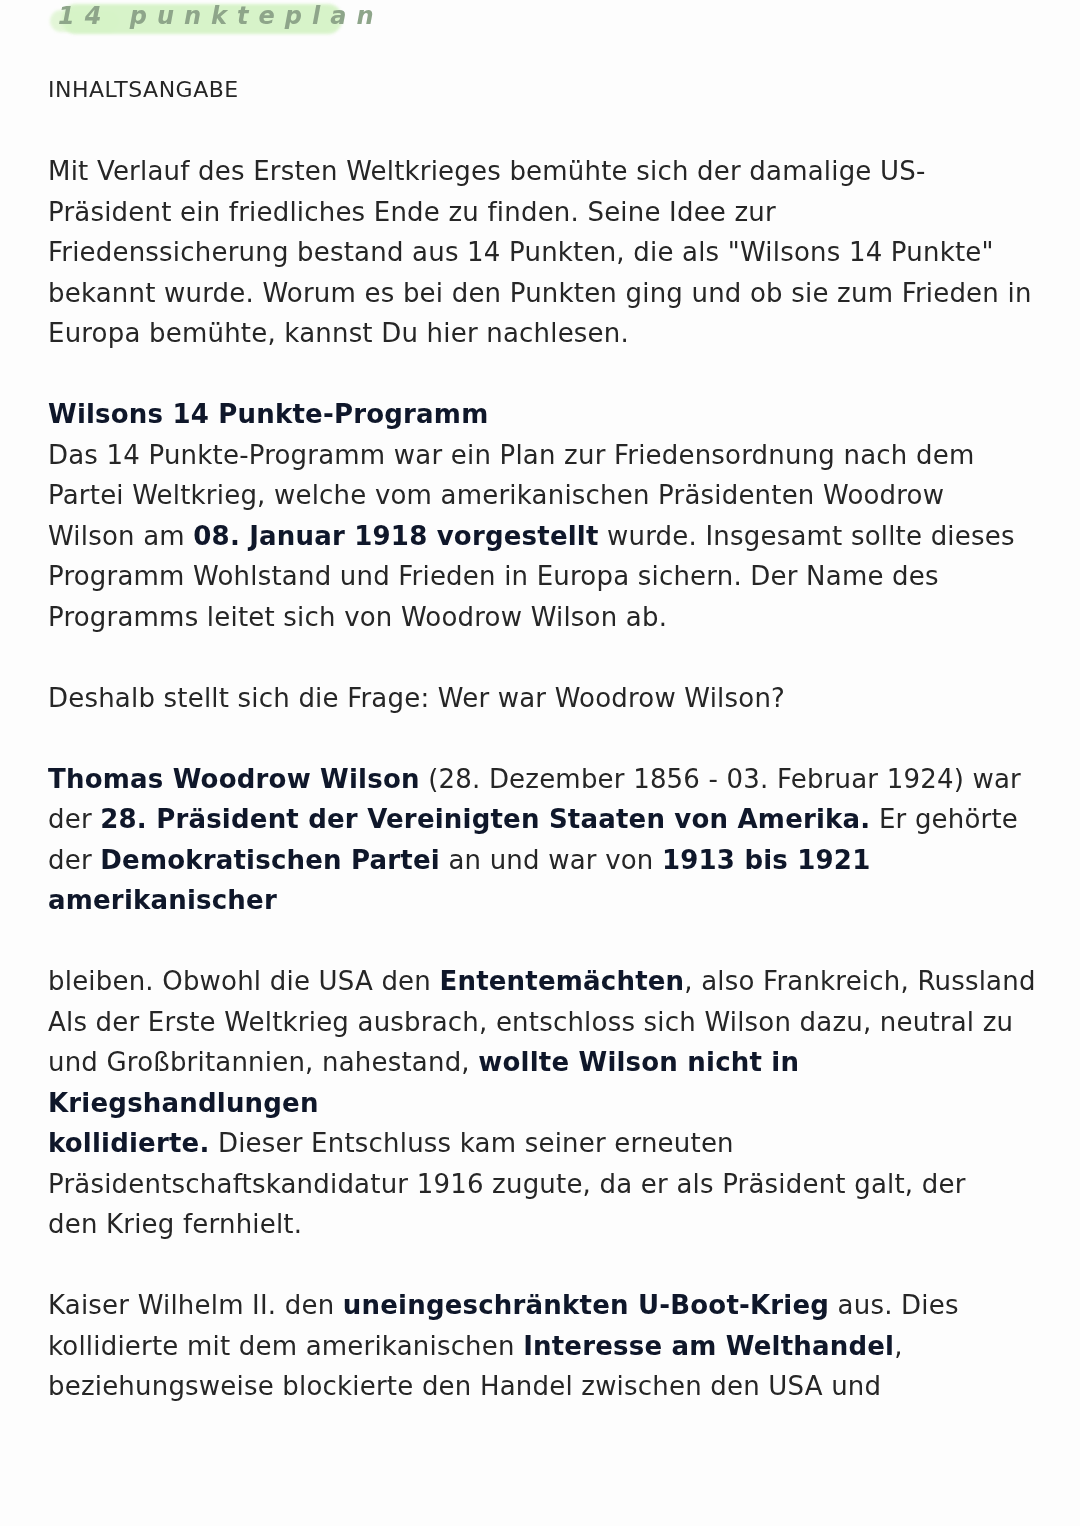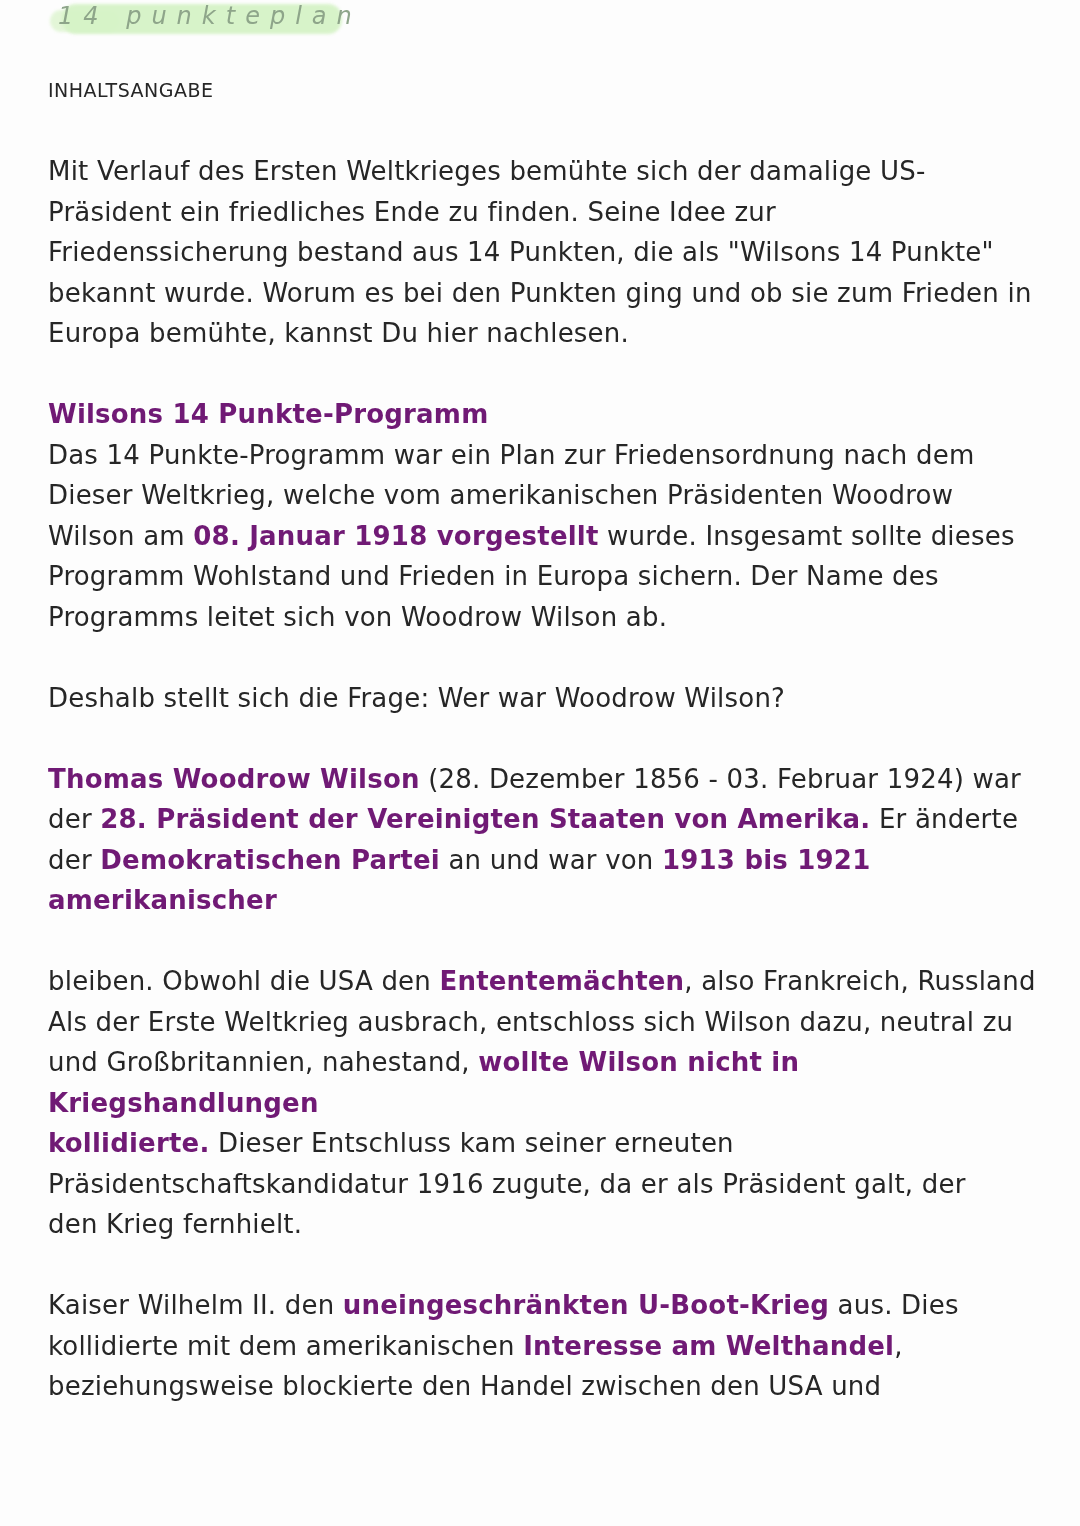--- a/index.html
+++ b/index.html
@@ -21,21 +21,21 @@
       background: #fdfdfd;
     }
     .handwritten-title {
       position: absolute;
       left: 48px;
       top: 0px;
       height: 36px;
       padding: 2px 14px 0 10px;
       font-family: "DejaVu Sans", sans-serif;
       font-size: 24px;
-      font-weight: 400;
+      font-weight: 700;
       letter-spacing: 10px;
       color: #8ea58a;
       font-style: italic;
     }
     .highlighter {
       position: absolute;
       left: 62px;
       top: 4px;
       width: 280px;
       height: 30px;
@@ -57,27 +57,27 @@
       top: 70px;
       width: 990px;
       font-size: 26px;
       line-height: 40.5px;
       letter-spacing: 0.2px;
       color: #262626;
     }
     .content p { margin: 0; }
     .heading-caps {
       letter-spacing: 0.5px;
-      font-size: 19px;
+      font-size: 22px;
       margin-bottom: 40.5px !important;
     }
     .para { margin-bottom: 40.5px !important; }
     b {
       font-weight: bold;
-      color: #701a75;
+      color: #0f172a;
     }
   </style>
 </head>
 <body>
 
 <div class="page">
 
   <div class="highlighter second"></div>
   <div class="highlighter"></div>
   <div class="handwritten-title">14 punkteplan</div>
@@ -90,31 +90,31 @@
       <p>Mit Verlauf des Ersten Weltkrieges bemühte sich der damalige US-</p>
       <p>Präsident ein friedliches Ende zu finden. Seine Idee zur</p>
       <p>Friedenssicherung bestand aus 14 Punkten, die als "Wilsons 14 Punkte"</p>
       <p>bekannt wurde. Worum es bei den Punkten ging und ob sie zum Frieden in</p>
       <p>Europa bemühte, kannst Du hier nachlesen.</p>
     </div>
 
     <div class="para">
       <p><b>Wilsons 14 Punkte-Programm</b></p>
       <p>Das 14 Punkte-Programm war ein Plan zur Friedensordnung nach dem</p>
-      <p>Dieser Weltkrieg, welche vom amerikanischen Präsidenten Woodrow</p>
+      <p>Partei Weltkrieg, welche vom amerikanischen Präsidenten Woodrow</p>
       <p><span>Wilson am </span><b>08. Januar 1918 vorgestellt</b><span> wurde. Insgesamt sollte dieses</span></p>
       <p>Programm Wohlstand und Frieden in Europa sichern. Der Name des</p>
       <p>Programms leitet sich von Woodrow Wilson ab.</p>
     </div>
 
     <p class="para">Deshalb stellt sich die Frage: Wer war Woodrow Wilson?</p>
 
     <div class="para">
       <p><b>Thomas Woodrow Wilson</b><span> (28. Dezember 1856 - 03. Februar 1924) war</span></p>
-      <p><span>der </span><b>28. Präsident der Vereinigten Staaten von Amerika.</b><span> Er änderte</span></p>
+      <p><span>der </span><b>28. Präsident der Vereinigten Staaten von Amerika.</b><span> Er gehörte</span></p>
       <p><span>der </span><b>Demokratischen Partei</b><span> an und war von </span><b>1913 bis 1921 amerikanischer</b></p>
     </div>
 
     <div class="para">
       <p><span>bleiben. Obwohl die USA den </span><b>Ententemächten</b><span>, also Frankreich, Russland</span></p>
       <p>Als der Erste Weltkrieg ausbrach, entschloss sich Wilson dazu, neutral zu</p>
       <p><span>und Großbritannien, nahestand, </span><b>wollte Wilson nicht in Kriegshandlungen</b></p>
       <p><b>kollidierte.</b><span> Dieser Entschluss kam seiner erneuten</span></p>
       <p>Präsidentschaftskandidatur 1916 zugute, da er als Präsident galt, der</p>
       <p>den Krieg fernhielt.</p>

